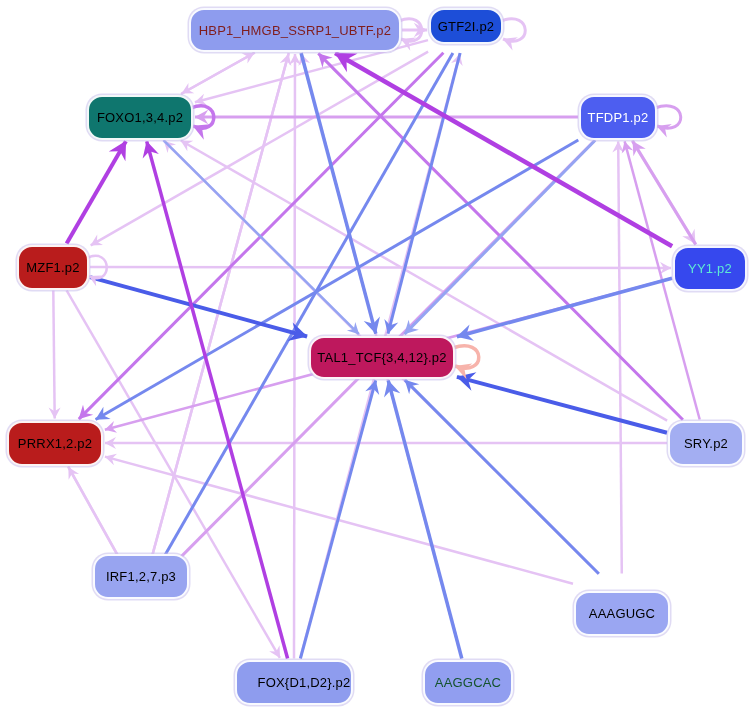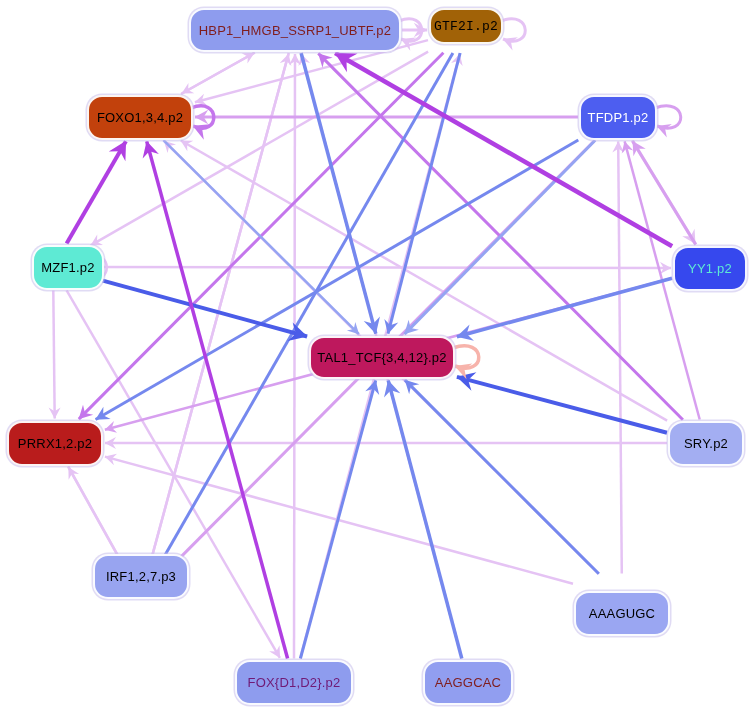--- a/index.html
+++ b/index.html
@@ -105,30 +105,30 @@
       <path d="M 501,21 C 533,9 533,51 503,39" fill="none" stroke="#e5c3f4" stroke-width="3" marker-end="url(#arr-lp)"></path>
       <path d="M 87,258 C 113,246 113,288 89,276" fill="none" stroke="#e5c3f4" stroke-width="2.5" marker-end="url(#arr-lp)"></path>
       <path d="M 655,108 C 689,96 689,138 657,126" fill="none" stroke="#d79fef" stroke-width="3" marker-end="url(#arr-mp)"></path>
       <path d="M 191,108 C 221,96 221,138 193,126" fill="none" stroke="#c476ec" stroke-width="3.5" marker-end="url(#arr-vi)"></path>
       <path d="M 453,348 C 487,336 487,378 455,366" fill="none" stroke="#f7b3ab" stroke-width="3.5" marker-end="url(#arr-sp)"></path>
     </svg>
   <div id="nodes-layer">
       <div class="node" style="left: 189px; top: 8px; width: 212px; height: 44px; background: rgb(142, 156, 238);">
         <span class="lbl" style="color: #7f1d1d;">HBP1_HMGB_SSRP1_UBTF.p2</span>
       </div>
-      <div class="node" style="left: 429px; top: 8px; width: 74px; height: 36px; background: #a16207; font-family: Liberation Mono, monospace;">
+      <div class="node" style="left: 429px; top: 8px; width: 74px; height: 36px; background: #1d4ed8;">
         <span class="lbl" style="color: rgb(0, 0, 0);">GTF2I.p2</span>
       </div>
-      <div class="node" style="left: 87px; top: 94.5px; width: 106px; height: 45px; background: #c2410c;">
+      <div class="node" style="left: 87px; top: 94.5px; width: 106px; height: 45px; background: #0f766e;">
         <span class="lbl" style="color: rgb(0, 0, 0);">FOXO1,3,4.p2</span>
       </div>
       <div class="node" style="left: 579px; top: 94.5px; width: 78px; height: 45px; background: rgb(77, 94, 240);">
         <span class="lbl" style="color: rgb(255, 255, 255);">TFDP1.p2</span>
       </div>
-      <div class="node" style="left: 32px; top: 244.5px; width: 72px; height: 45px; background: #5eead4;">
+      <div class="node" style="left: 17px; top: 244.5px; width: 72px; height: 45px; background: #b91c1c;">
         <span class="lbl" style="color: rgb(0, 0, 0);">MZF1.p2</span>
       </div>
       <div class="node" style="left: 673px; top: 245.5px; width: 74px; height: 45px; background: rgb(54, 72, 238);">
         <span class="lbl" style="color: #5eead4;">YY1.p2</span>
       </div>
       <div class="node" style="left: 309px; top: 335.5px; width: 146px; height: 43px; background: #be185d;">
         <span class="lbl" style="color: rgb(0, 0, 0);">TAL1_TCF{3,4,12}.p2</span>
       </div>
       <div class="node" style="left: 7px; top: 420.5px; width: 96px; height: 45px; background: #b91c1c;">
         <span class="lbl" style="color: rgb(0, 0, 0);">PRRX1,2.p2</span>
@@ -136,19 +136,19 @@
       <div class="node" style="left: 668px; top: 420.5px; width: 76px; height: 45px; background: rgb(163, 174, 242);">
         <span class="lbl" style="color: rgb(0, 0, 0);">SRY.p2</span>
       </div>
       <div class="node" style="left: 93px; top: 554px; width: 96px; height: 45px; background: rgb(152, 164, 240);">
         <span class="lbl" style="color: rgb(0, 0, 0);">IRF1,2,7.p3</span>
       </div>
       <div class="node" style="left: 574px; top: 591px; width: 96px; height: 45px; background: rgb(154, 166, 242);">
         <span class="lbl" style="color: rgb(0, 0, 0);">AAAGUGC</span>
       </div>
       <div class="node" style="left: 235px; top: 659.5px; width: 118px; height: 45px; background: rgb(142, 156, 238);">
-        <span class="lbl" style="color: #701a75;">FOX{D1,D2}.p2</span>
+        <span class="lbl" style="color: #000000; padding-left: 20px;">FOX{D1,D2}.p2</span>
       </div>
       <div class="node" style="left: 423px; top: 659.5px; width: 90px; height: 45px; background: rgb(145, 158, 240);">
-        <span class="lbl" style="color: #7f1d1d;">AAGGCAC</span>
+        <span class="lbl" style="color: #14532d;">AAGGCAC</span>
       </div>
     </div>
 </div>
 
 </body></html>

